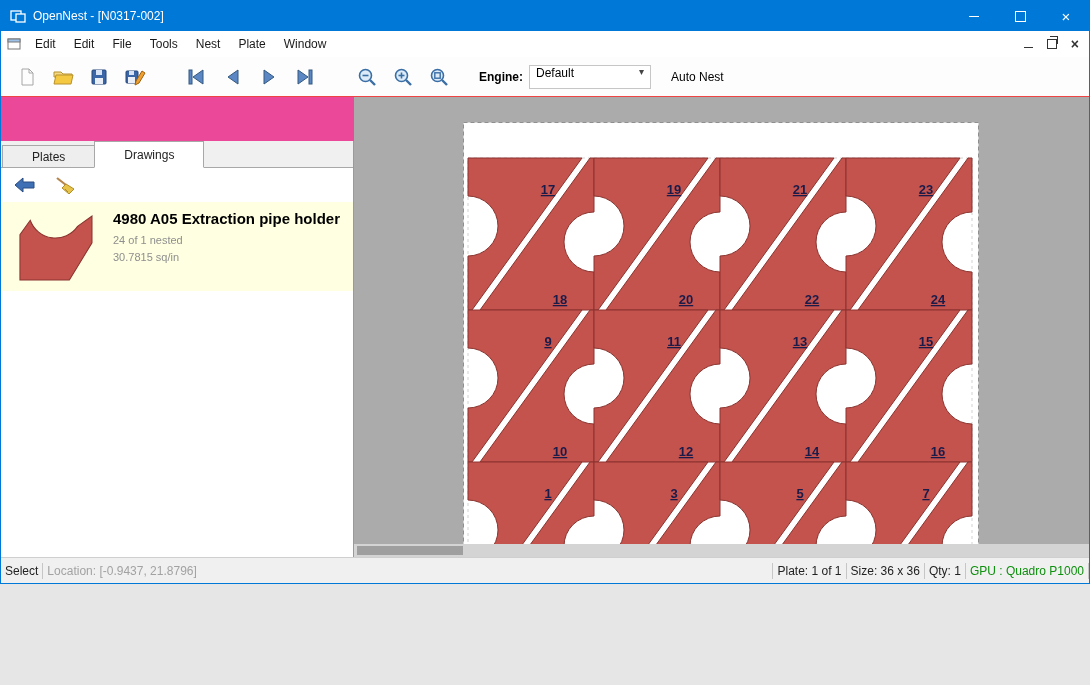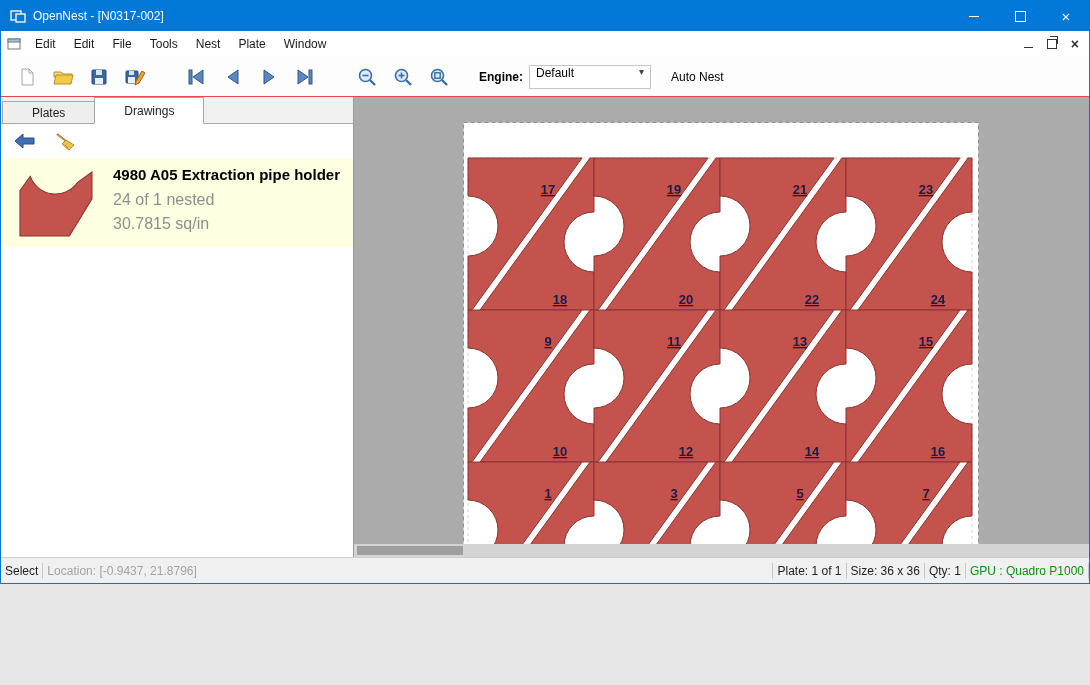--- a/index.html
+++ b/index.html
@@ -34,32 +34,32 @@
   .tb-gap{width:26px;}
   .engine-label{font-weight:bold;margin:0 6px 0 8px;}
   .combo{width:108px;height:22px;border:1px solid #c6c6c6;background:#fff;display:flex;align-items:flex-start;
     padding:0 6px;justify-content:space-between;}
   .combo-caret{color:#444;font-size:10px;}
   .auto-nest{margin-left:20px;}
 
   
   .main{flex:1;display:flex;min-height:0;}
   .left-panel{width:352px;flex-shrink:0;background:#fff;border-right:1px solid #9a9a9a;
-    display:flex;flex-direction:column;}
+    display:flex;flex-direction:column;margin-top:44px;}
   .tab-strip{height:26px;background:#f0f0f0;display:flex;align-items:flex-end;border-bottom:1px solid #a8a8a8;padding-left:1px;}
   .tab{height:21px;padding:0 29px;font-size:12px;display:flex;align-items:center;background:#eeeeee;
     border:1px solid #a8a8a8;border-bottom:none;margin-right:-1px;color:#222;}
   .tab.active{background:#fff;height:25px;margin-bottom:-1px;z-index:2;position:relative;border-bottom:1px solid #fff;}
   .panel-toolbar{height:34px;display:flex;align-items:center;gap:8px;padding-left:8px;background:#fff;}
   .pt-btn{width:30px;height:28px;display:flex;align-items:center;justify-content:center;border:1px solid transparent;}
   .drawing-item{background:#ffffe1;display:flex;padding:7px 8px 9px 8px;}
   .thumb{width:96px;flex-shrink:0;display:flex;align-items:flex-start;justify-content:center;padding-top:3px;}
   .info{padding-left:8px;padding-top:1px;}
   .info-title{font-weight:bold;font-size:15px;color:#000;margin-bottom:5px;white-space:nowrap;}
-  .info-line{font-size:16px;color:#8f8f8f;line-height:1.5;}
+  .info-line{font-size:11px;color:#8f8f8f;line-height:1.5;}
   .panel-rest{flex:1;background:#fff;}
 
   .canvas{flex:1;background:#ababab;position:relative;overflow:hidden;}
   .plate{position:absolute;left:109px;top:25px;width:516px;height:511px;}
   .part{fill:var(--part-color,#c4534e);stroke:#8a332e;stroke-width:1;}
   .part-num{font:bold 13px "Liberation Sans",sans-serif;fill:#1b1b4a;text-decoration:underline;}
   .h-scroll{position:absolute;left:0;right:0;bottom:0;height:13px;background:#d4d4d4;}
   .h-thumb{position:absolute;left:3px;top:2px;width:106px;height:9px;background:#9f9f9f;}
 
   

